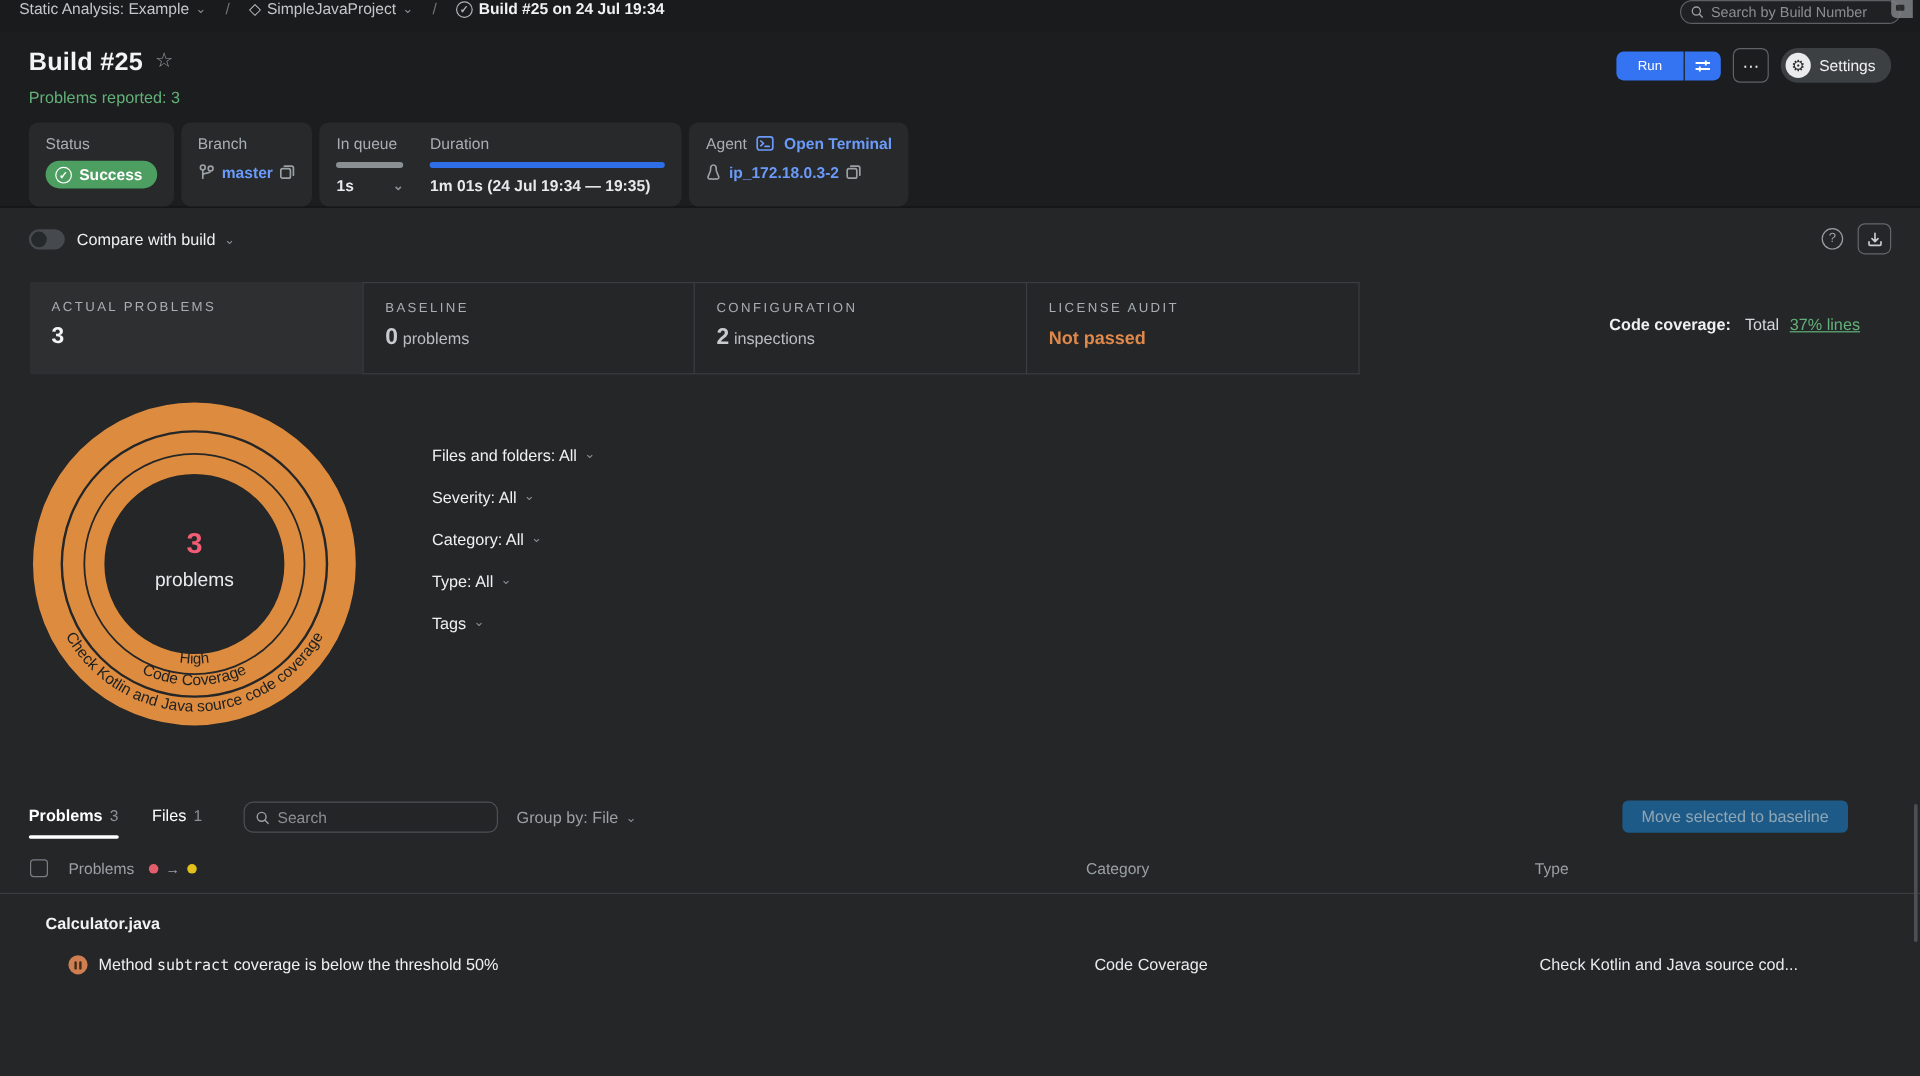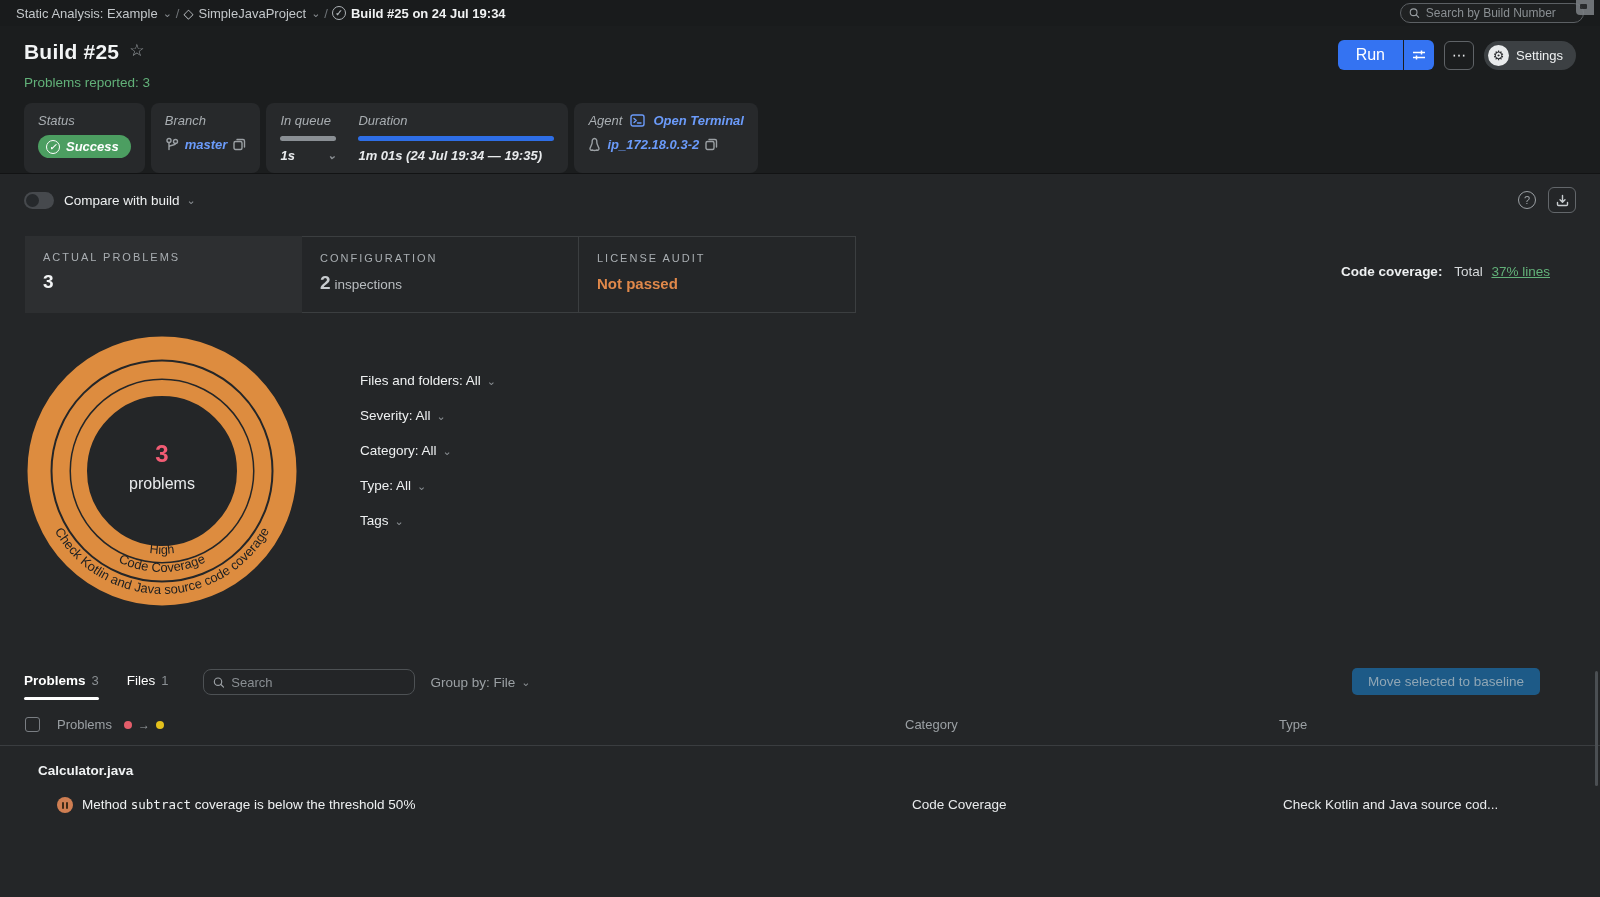--- a/index.html
+++ b/index.html
@@ -3,22 +3,22 @@
 <meta charset="utf-8">
 <style>
   * { margin:0; padding:0; box-sizing:border-box; }
   html,body { background:#131415; }
   .app{
     position:relative; width:1600px; height:897px; overflow:hidden;
     background:#242628; color:#e8eaec;
     font-family:"Liberation Sans", sans-serif; font-size:13px;
   }
   
-  .topbar{ height:26px; background:#191b1c; display:flex; align-items:center;
-    padding:0 16px; gap:4px; position:relative; }
+  .topbar{ height:26px; background:#191b1c; display:flex; align-items:flex-start;
+    padding:0 16px; gap:16px; position:relative; }
   .crumb{ color:#c3c7ca; display:flex; align-items:center; gap:5px; cursor:pointer; }
   .crumb .chev{ color:#8a8f93; font-size:11px; }
   .crumb-sep{ color:#6f7478; }
   .crumb.current{ color:#f0f2f3; font-weight:bold; }
   .diamond-glyph{ color:#c3c7ca; font-size:13px; }
   .check-badge{ width:14px; height:14px; border:1.4px solid #aeb3b7; border-radius:50%;
     display:inline-flex; align-items:center; justify-content:center; font-size:9px; color:#aeb3b7; }
   .topbar-search{ margin-left:auto; display:flex; align-items:center; gap:6px;
     width:184px; height:20px; border:1px solid #5c6064; border-radius:10px;
     background:#1f2122; padding:0 8px; }
@@ -29,34 +29,34 @@
     background:#7d8286; border-radius:0 0 0 4px; opacity:.85; }
   .screen-ind::after{ content:""; position:absolute; left:4px; top:4px; width:7px; height:5px;
     background:#2c2e30; border-radius:1px; }
   
   .header{ background:#1b1d1e; padding:14px 24px 0 24px; border-bottom:1px solid #121314; }
   .title-row{ display:flex; align-items:flex-start; }
   .page-title{ font-size:21px; font-weight:bold; color:#f2f4f5; letter-spacing:.2px; }
   .star{ color:#9ba0a4; font-size:17px; margin-left:10px; cursor:pointer; }
   .header-actions{ margin-left:auto; display:flex; align-items:center; gap:10px; }
   .run-split{ display:flex; gap:1px; }
-  .btn-run{ background:#3473f2; color:#fff; border:none; font-family:inherit; font-size:16px;
+  .btn-run{ background:#3473f2; color:#fff; border:none; font-family:inherit; font-size:11px;
     padding:6px 18px; border-radius:6px 0 0 6px; cursor:pointer; }
   .btn-run-custom{ background:#3473f2; border:none; border-radius:0 6px 6px 0;
     width:30px; display:flex; align-items:center; justify-content:center; cursor:pointer; }
   .btn-more{ width:30px; height:29px; background:transparent; border:1px solid #5f6367;
     border-radius:6px; color:#e8eaec; font-size:14px; cursor:pointer; line-height:1; }
   .btn-settings{ height:29px; background:#3c4043; border:none; border-radius:15px;
     display:flex; align-items:center; gap:7px; padding:0 13px 0 4px; color:#eef0f1;
     font-family:inherit; font-size:13px; cursor:pointer; }
   .gear-circle{ width:21px; height:21px; background:#e9ebec; border-radius:50%;
     display:flex; align-items:center; justify-content:center; color:#2b2d2f; font-size:13px; }
   .problems-reported{ color:#62b179; margin-top:5px; font-size:13.5px; }
   
-  .cards-row{ display:flex; gap:6px; margin-top:13px;font-style:italic; }
+  .cards-row{ display:flex; gap:6px; margin-top:13px; }
   .info-card{ background:#27292b; border-radius:8px; padding:10px 14px; min-height:64px; }
   .info-card .lbl{ color:#a9aeb2; font-size:13px; }
   .pill-success{ margin-top:7px; display:inline-flex; align-items:center; gap:6px;
     background:#4c9e61; color:#fff; border-radius:14px; padding:4px 12px 4px 8px;
     font-size:13px; font-weight:bold; cursor:pointer; }
   .pill-check{ width:14px; height:14px; border:1.4px solid #fff; border-radius:50%;
     display:inline-flex; align-items:center; justify-content:center; font-size:9px; }
   .branch-line,.agent-line{ margin-top:9px; display:flex; align-items:center; gap:6px; }
   .link-blue{ color:#6b9bfa; font-weight:bold; cursor:pointer; }
   .card-queue{ display:flex; gap:22px; }
@@ -97,21 +97,21 @@
     border-right:1px solid #3b3e40; cursor:pointer; }
   .stat-card.first-plain{ border-left:1px solid #3b3e40; }
   .stat-card .not-passed{ color:#e0884a; font-size:15px; }
   .coverage{ position:absolute; right:50px; top:28px; font-size:13.5px; }
   .coverage .cov-lbl{ font-weight:bold; color:#eef0f1; }
   .coverage .cov-total{ color:#d6d9db; margin-left:8px; }
   .coverage a{ color:#62b179; margin-left:5px; text-decoration:underline; cursor:pointer; }
   
   .chart-row{ display:flex; margin:18px 0 0 22px; }
   .filters{ margin:42px 0 0 58px; display:flex; flex-direction:column; gap:20px; }
-  .filter{ color:#eef0f1; font-size:13.5px; cursor:pointer; display:flex; align-items:flex-end; gap:6px; }
+  .filter{ color:#eef0f1; font-size:13.5px; cursor:pointer; display:flex; align-items:flex-start; gap:6px; }
   
   .bottom{ position:relative; margin-top:60px; }
   .mini-tabs{ position:relative; display:flex; align-items:center; padding-left:24px; height:30px; }
   .mini-tab{ position:relative; padding-bottom:12px; cursor:pointer; display:flex; gap:6px; }
   .mini-tab .mt-label{ color:#ffffff; font-size:13.5px; }
   .mini-tab.active .mt-label{ color:#fff; font-weight:bold; }
   .mini-tab .mt-count{ color:#8a8f93; font-size:13px; }
   .mini-tab.active::after{ content:""; position:absolute; left:0; right:0; bottom:0;
     height:2.5px; background:#fff; border-radius:2px; }
   .mini-tab + .mini-tab{ margin-left:28px; }
@@ -285,20 +285,26 @@
           </svg>
         </button>
       </span>
     </div>
 
     <div class="stats-row">
       <div class="stat-card selected">
         <div class="s-lbl">ACTUAL PROBLEMS</div>
         <div class="s-val"><span>3</span></div>
       </div>
+      <div class="stat-card plain first-plain">
+        <div class="s-lbl">BASELINE</div>
+        <div class="s-val">
+          <span>0</span><span class="suffix">problems</span>
+        </div>
+      </div>
       <div class="stat-card plain">
         <div class="s-lbl">CONFIGURATION</div>
         <div class="s-val">
           <span>2</span><span class="suffix">inspections</span>
         </div>
       </div>
       <div class="stat-card plain">
         <div class="s-lbl">LICENSE AUDIT</div>
         <div class="s-val"><span class="not-passed">Not passed</span></div>
       </div>

